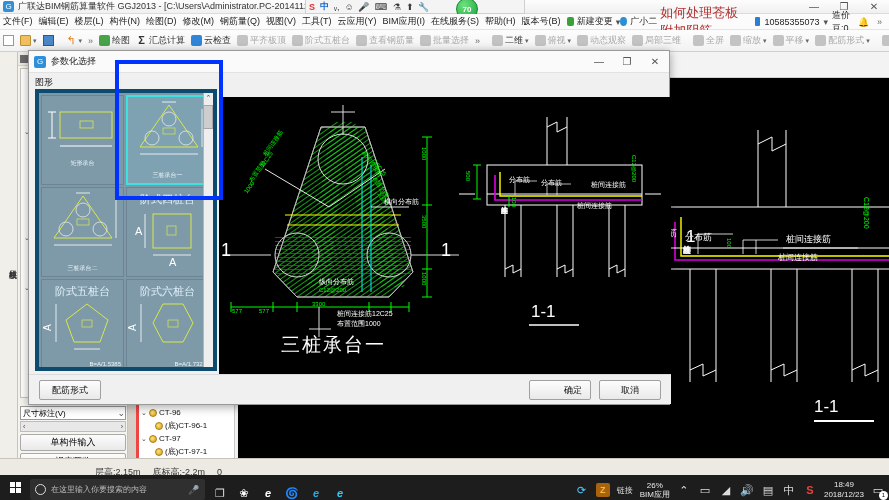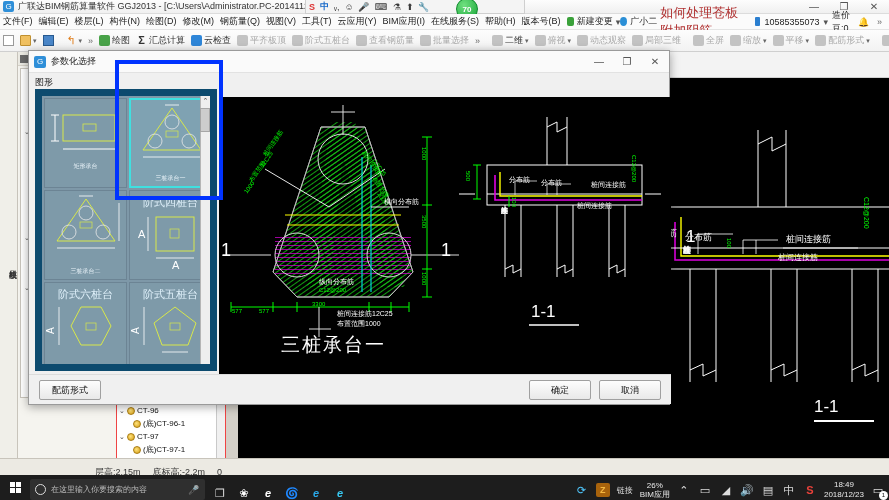--- a/index.html
+++ b/index.html
@@ -98,22 +98,22 @@
   .lp-foot{position:absolute;bottom:0;left:0;width:110px;}
   .lp-combo{height:14px;margin:1px 2px;background:#fff;border:1px solid #9a9a9a;
      display:flex;align-items:center;font-size:8px;padding-left:2px;justify-content:space-between;}
   .lp-combo .cv{font-size:8px;}
   .lp-scroll{height:11px;margin:1px 2px;background:#e8e8e8;border:1px solid #bdbdbd;
      display:flex;justify-content:space-between;align-items:center;font-size:7px;color:#444;padding:0 2px;}
   .lp-btn{height:17px;margin:2px;background:linear-gradient(#fcfcfc,#e9e9e9);
      border:1px solid #a9a9a9;border-radius:2px;text-align:center;line-height:15px;font-size:9px;}
   
   .treepanel{
-    position:absolute;left:116px;top:390px;width:110px;height:82px;
-    background:#fff;border:1px solid #ef4444;overflow:hidden;
+    position:absolute;left:136px;top:390px;width:110px;height:82px;
+    background:#fff;border:3px solid #ef4444;overflow:hidden;
   }
   .tr-row{display:flex;align-items:center;font-size:8px;color:#111;height:13px;padding-left:2px;gap:2px;}
   .tr-row .exp{font-size:7px;color:#444;width:6px;}
   .tr-row .bul{width:8px;height:8px;border-radius:50%;
      background:radial-gradient(circle at 40% 40%,#ffe27a,#d39b14);border:1px solid #a97c12;}
   .tr-row.child{padding-left:16px;}
   .tr-scroll{position:absolute;right:0;top:0;width:9px;height:82px;background:#f0f0f0;border-left:1px solid #c9c9c9;}
   .tr-scroll .ar{font-size:7px;text-align:center;color:#444;}
   
   .statusbar{
@@ -148,42 +148,42 @@
     display:flex;align-items:center;padding-left:5px;gap:5px;}
   .dlg-title .di{width:12px;height:12px;background:#2f8fd8;border-radius:2px;
     color:#fff;font-size:8px;text-align:center;line-height:12px;}
   .dlg-title .dt{font-size:9px;color:#222;}
   .dlg-wb{margin-left:auto;display:flex;}
   .dlg-wb div{width:28px;height:22px;text-align:center;line-height:21px;font-size:10px;color:#555;}
   .dlg-body{position:relative;height:303px;}
   .gl-label{position:absolute;left:6px;top:3px;font-size:9px;color:#222;font-family:Liberation Serif, serif;}
   .shapepane{
     position:absolute;left:6px;top:16px;width:182px;height:282px;
-    background:#7e98a8;border:7px solid #0c4a6e;overflow:hidden;
+    background:#7e98a8;border:4px solid #0c4a6e;overflow:hidden;
   }
   .shapegrid{display:grid;grid-template-columns:1fr 1fr;gap:2px;padding:2px;width:172px;}
   .shapecell{
     height:90px;background:#7e9aa9;border:1px solid #6c8494;position:relative;overflow:hidden;
   }
   .shapecell.sel{border:2px solid #3fe0e0;background:#7fa2b2;}
   .shape-name{position:absolute;left:0;bottom:3px;width:100%;text-align:center;
     font-size:6px;color:#e8f2f8;}
   .shape-name.big{font-size:11px;bottom:auto;top:4px;color:#dff0fa;}
   .shape-formula{position:absolute;right:2px;bottom:1px;font-size:6px;color:#eaf4fa;}
   .sp-scroll{position:absolute;right:0;top:0;width:10px;height:282px;background:#eee;border-left:1px solid #b5b5b5;}
   .sp-scroll .ar{font-size:7px;text-align:center;color:#444;line-height:10px;}
   .sp-thumb{position:absolute;right:0;top:12px;width:10px;height:24px;background:#cdcdcd;border:1px solid #a6a6a6;}
   .viewpane{position:absolute;left:190px;top:0;width:452px;height:303px;background:#000;}
   .opts{position:absolute;left:190px;top:0;width:452px;height:24px;background:#f3f3f3;
     display:flex;align-items:center;}
   .dlg-foot{position:absolute;left:0;bottom:0;width:642px;height:30px;background:#f0f0f0;
     border-top:1px solid #dcdcdc;display:flex;align-items:center;padding:0 10px;}
   .dbtn{height:20px;min-width:62px;padding:0 8px;background:linear-gradient(#fdfdfd,#e9e9e9);
     border:1px solid #a0a0a0;border-radius:2px;font-size:9px;text-align:center;line-height:18px;color:#111;}
-  .dbtn.r{margin-left:auto;}
+  .dbtn.r{margin-left:auto;text-align:right;}
   .dbtn.r2{margin-left:8px;}
   
   .hl-rect{
     position:absolute;left:115px;top:60px;width:108px;height:140px;
     border:4px solid #0033ff;pointer-events:none;z-index:40;
   }
   
   .taskbar{
     position:absolute;left:0;top:475px;width:889px;height:25px;background:#1d1d1d;
     display:flex;align-items:flex-end;
@@ -383,20 +383,32 @@
       <span class="fld"></span>
       <span></span>
     </div>
     <div style="height:40px"></div>
     <div class="tnode">
       <span class="arw">⌄</span>
       <span class="fld"></span>
       <span></span>
     </div>
   </div>
+  <div class="lp-foot">
+    <div class="lp-combo">
+      <span class="cv">尺寸标注(V)</span>
+      <span class="chev">⌄</span>
+    </div>
+    <div class="lp-scroll">
+      <span>‹</span>
+      <span>›</span>
+    </div>
+    <div class="lp-btn">单构件输入</div>
+    <div class="lp-btn">报表预览</div>
+  </div>
 </div>
 
 <div class="treepanel">
   <div class="tr-row child">
     <span class="bul"></span>
     <span>(底)CT-95-1</span>
   </div>
   <div class="tr-row">
     <span class="exp">⌄</span>
     <span class="bul"></span>
@@ -552,40 +564,40 @@
             <rect x="26" y="12" width="38" height="34" fill="none" stroke="#d8e84a" stroke-width="1"></rect>
             <rect x="40" y="24" width="9" height="9" fill="none" stroke="#d8e84a" stroke-width="0.7"></rect>
             <line x1="18" y1="12" x2="18" y2="46" stroke="#fff" stroke-width="0.8"></line>
             <line x1="26" y1="53" x2="64" y2="53" stroke="#fff" stroke-width="0.8"></line>
             <text x="8" y="33" fill="#fff" font-size="11">A</text>
             <text x="42" y="64" fill="#fff" font-size="11">A</text>
           </svg>
         </div>
 
         <div class="shapecell">
-          <div class="shape-name big">阶式六桩台</div>
-          <svg width="84" height="72" style="position:absolute;left:0;top:14px">
-            <polygon points="36,10 56,10 66,29 56,48 36,48 26,29" fill="none" stroke="#d8e84a" stroke-width="1"></polygon>
-            <rect x="41" y="26" width="10" height="7" fill="none" stroke="#d8e84a" stroke-width="0.7"></rect>
-            <line x1="14" y1="10" x2="14" y2="48" stroke="#fff" stroke-width="0.8"></line>
-            <text x="6" y="34" fill="#fff" font-size="10" transform="rotate(-90 9 34)">A</text>
-          </svg>
-          <div class="shape-formula">B=A/1.7326</div>
-        </div>
-
-        <div class="shapecell">
           <div class="shape-name big">阶式五桩台</div>
           <svg width="84" height="72" style="position:absolute;left:0;top:14px">
             <polygon points="45,10 66,26 58,48 32,48 24,26" fill="none" stroke="#d8e84a" stroke-width="1"></polygon>
             <rect x="40" y="26" width="10" height="7" fill="none" stroke="#d8e84a" stroke-width="0.7"></rect>
             <line x1="14" y1="10" x2="14" y2="48" stroke="#fff" stroke-width="0.8"></line>
             <line x1="32" y1="55" x2="58" y2="55" stroke="#fff" stroke-width="0.8"></line>
             <text x="6" y="34" fill="#fff" font-size="10" transform="rotate(-90 9 34)">A</text>
           </svg>
           <div class="shape-formula">B=A/1.5385</div>
+        </div>
+
+        <div class="shapecell">
+          <div class="shape-name big">阶式六桩台</div>
+          <svg width="84" height="72" style="position:absolute;left:0;top:14px">
+            <polygon points="36,10 56,10 66,29 56,48 36,48 26,29" fill="none" stroke="#d8e84a" stroke-width="1"></polygon>
+            <rect x="41" y="26" width="10" height="7" fill="none" stroke="#d8e84a" stroke-width="0.7"></rect>
+            <line x1="14" y1="10" x2="14" y2="48" stroke="#fff" stroke-width="0.8"></line>
+            <text x="6" y="34" fill="#fff" font-size="10" transform="rotate(-90 9 34)">A</text>
+          </svg>
+          <div class="shape-formula">B=A/1.7326</div>
         </div>
       </div>
 
       <div class="sp-scroll">
         <div class="ar">⌃</div>
         <div class="sp-thumb"></div>
         <div class="ar" style="position:absolute;bottom:0;width:10px">⌄</div>
       </div>
     </div>
 

